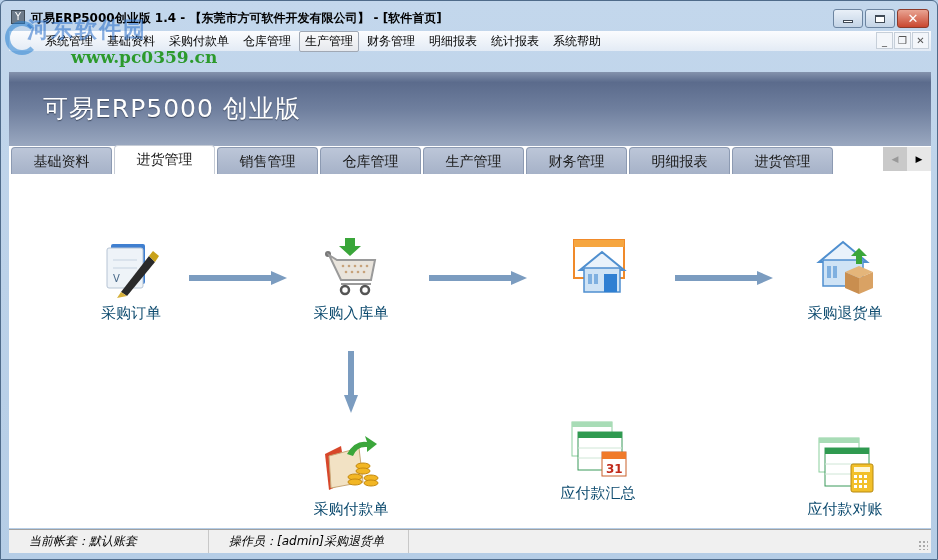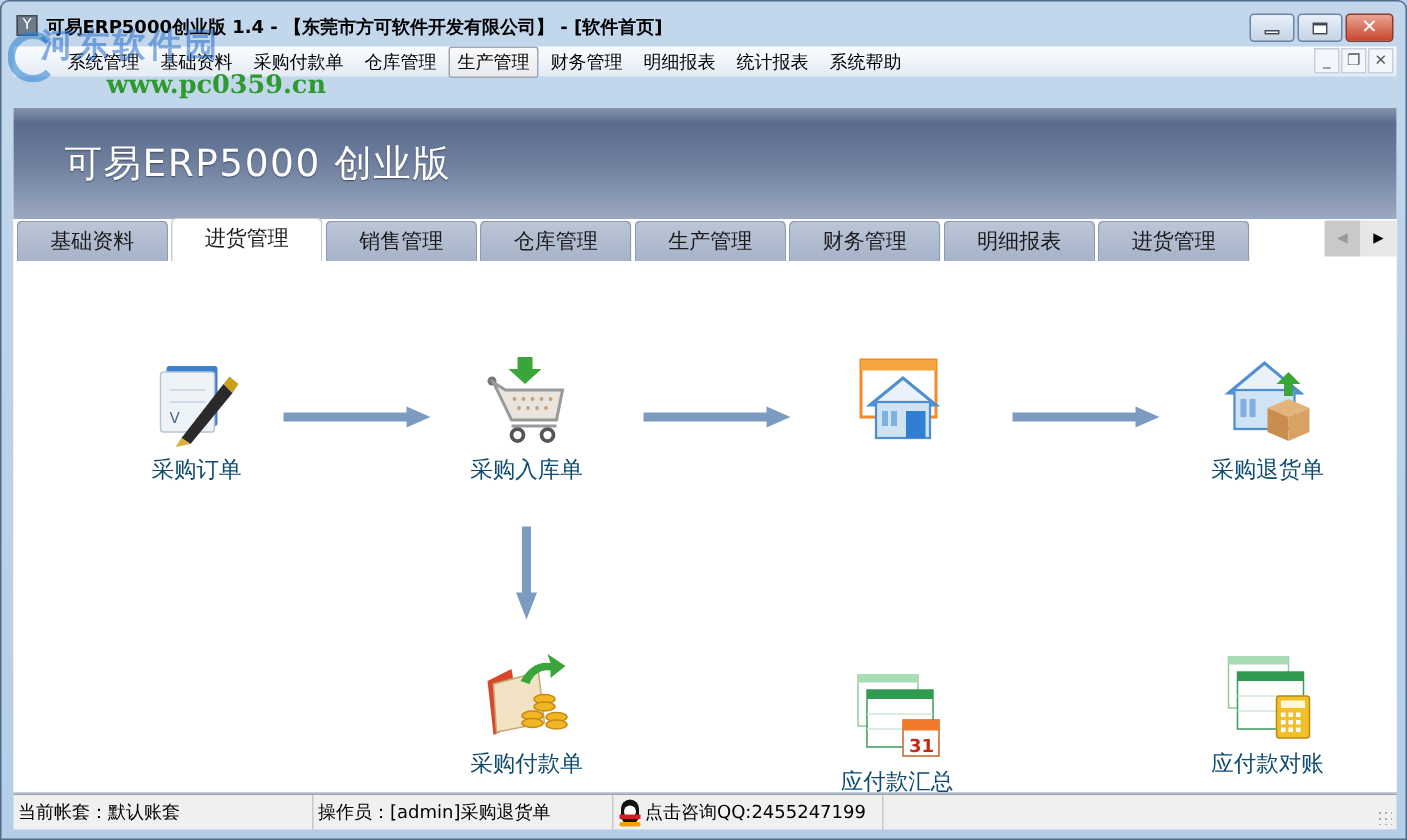--- a/index.html
+++ b/index.html
@@ -54,21 +54,21 @@
 
   .arrow-h { position: absolute; height: 14px; }
   .arrow-h .shaft { position: absolute; left: 0; top: 4px; height: 6px; background: #7b9cc0; }
   .arrow-h .head { position: absolute; right: 0; top: 0; width: 0; height: 0; border-top: 7px solid transparent; border-bottom: 7px solid transparent; border-left: 16px solid #7b9cc0; }
   .arrow-v { position: absolute; width: 14px; }
   .arrow-v .shaft { position: absolute; left: 4px; top: 0; width: 6px; background: #7b9cc0; }
   .arrow-v .head { position: absolute; left: 0; bottom: 0; width: 0; height: 0; border-left: 7px solid transparent; border-right: 7px solid transparent; border-top: 18px solid #7b9cc0; }
 
   
   .statusbar { position: absolute; left: 8px; top: 528px; width: 922px; height: 24px; background: #f0f0f0; border-top: 1px solid #a0a0a0; display: flex; align-items: center; font-size: 12px; }
-  .sb-cell { height: 100%; display: flex; align-items: center; padding-left: 3px; border-right: 1px solid #c8c8c8; white-space: nowrap; }
+  .sb-cell { height: 100%; display: flex; align-items: center; padding-left: 20px; border-right: 1px solid #c8c8c8; white-space: nowrap; font-style: italic; }
   .qq { width: 16px; height: 18px; position: relative; margin-right: 2px; }
   .qq .b { position: absolute; left: 2px; top: 0; width: 12px; height: 16px; background: #111; border-radius: 6px 6px 5px 5px; }
   .qq .f { position: absolute; left: 4px; top: 4px; width: 8px; height: 8px; background: #fff; border-radius: 4px; }
   .qq .s { position: absolute; left: 1px; top: 10px; width: 14px; height: 3px; background: #d02020; }
   .qq .ft { position: absolute; left: 1px; top: 15px; width: 14px; height: 3px; background: #f0a000; border-radius: 2px; }
   .grip { position: absolute; right: 3px; bottom: 3px; width: 10px; height: 10px; background: radial-gradient(#aaa 30%, transparent 31%) 0 0/4px 4px; }
 
   
   .watermark { position: absolute; left: 26px; top: 14px; font-size: 22px; font-weight: bold; color: rgba(40,110,200,0.55); letter-spacing: 2px; pointer-events: none; }
   .watermark-url { position: absolute; left: 70px; top: 46px; font-family: "DejaVu Serif", serif; font-size: 17px; font-weight: bold; color: #2c9a2c; pointer-events: none; }
@@ -248,21 +248,21 @@
               <ellipse cx="36" cy="45" rx="7" ry="3"></ellipse>
                 <ellipse cx="36" cy="50" rx="7" ry="3"></ellipse>
               <ellipse cx="52" cy="46" rx="7" ry="3"></ellipse>
                 <ellipse cx="52" cy="51" rx="7" ry="3"></ellipse>
             </g>
           </svg>
         </div>
         <div class="label">采购付款单</div>
       </div>
 
-      <div class="node" style="left:524px; top:270px">
+      <div class="node" style="left:524px; top:242px">
         <div class="icon">
           <svg width="64" height="64" viewBox="0 0 64 64">
             <rect x="6" y="6" width="40" height="34" fill="#fff" stroke="#8ccf9e"></rect>
             <rect x="6" y="6" width="40" height="5" fill="#a8dcb6"></rect>
             <rect x="12" y="16" width="44" height="38" fill="#fff" stroke="#3a9a5a"></rect>
             <rect x="12" y="16" width="44" height="6" fill="#2f9a50"></rect>
             <line x1="12" y1="32" x2="56" y2="32" stroke="#cfe6d6"></line>
               <line x1="12" y1="42" x2="56" y2="42" stroke="#cfe6d6"></line>
             <rect x="36" y="36" width="24" height="24" fill="#fff" stroke="#c9602a"></rect>
             <rect x="36" y="36" width="24" height="7" fill="#f07a2a"></rect>
@@ -297,28 +297,19 @@
           </svg>
         </div>
         <div class="label">应付款对账</div>
       </div>
     </div>
   </div>
 
   <div class="statusbar">
     <div class="sb-cell" style="width:200px">当前帐套：默认账套</div>
     <div class="sb-cell" style="width:200px">操作员：[admin]采购退货单</div>
-    <div class="sb-cell" style="width:180px">
-      <span class="qq">
-          <span class="b"></span>
-          <span class="f"></span>
-          <span class="s"></span>
-          <span class="ft"></span>
-        </span>
-      <span>点击咨询QQ:2455247199</span>
-    </div>
     <div class="grip"></div>
   </div>
 
   <div class="wm-logo"></div>
   <div class="watermark">河东软件园</div>
   <div class="watermark-url">www.pc0359.cn</div>
 </div>
 
 </body></html>

